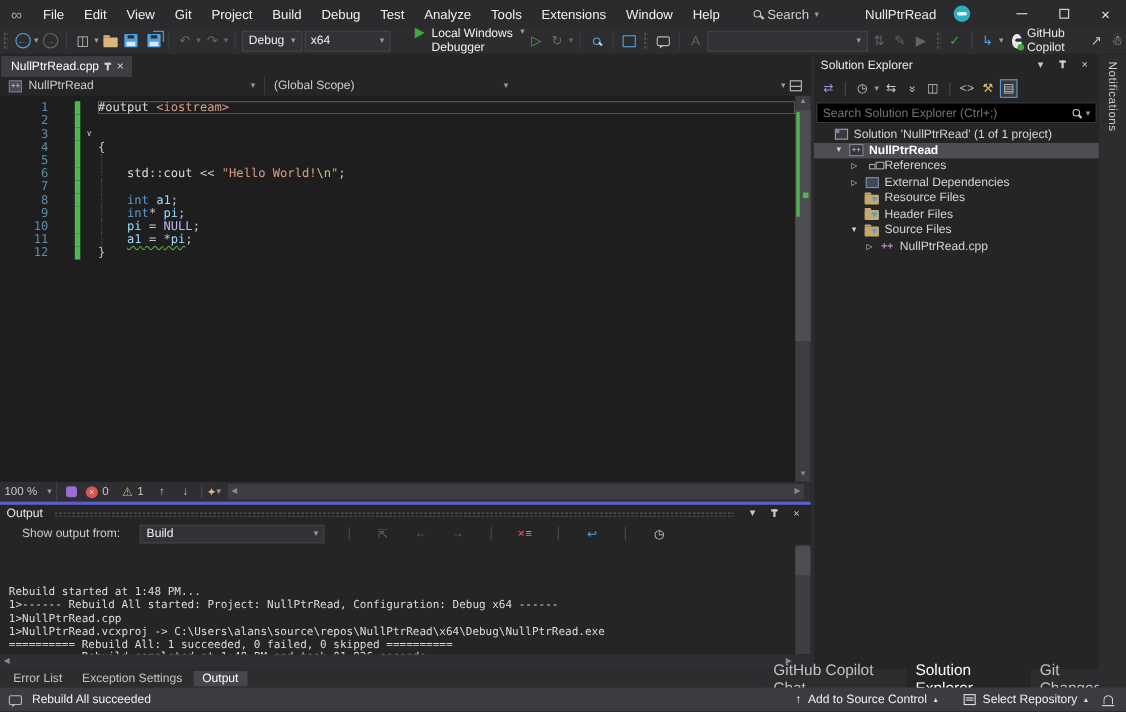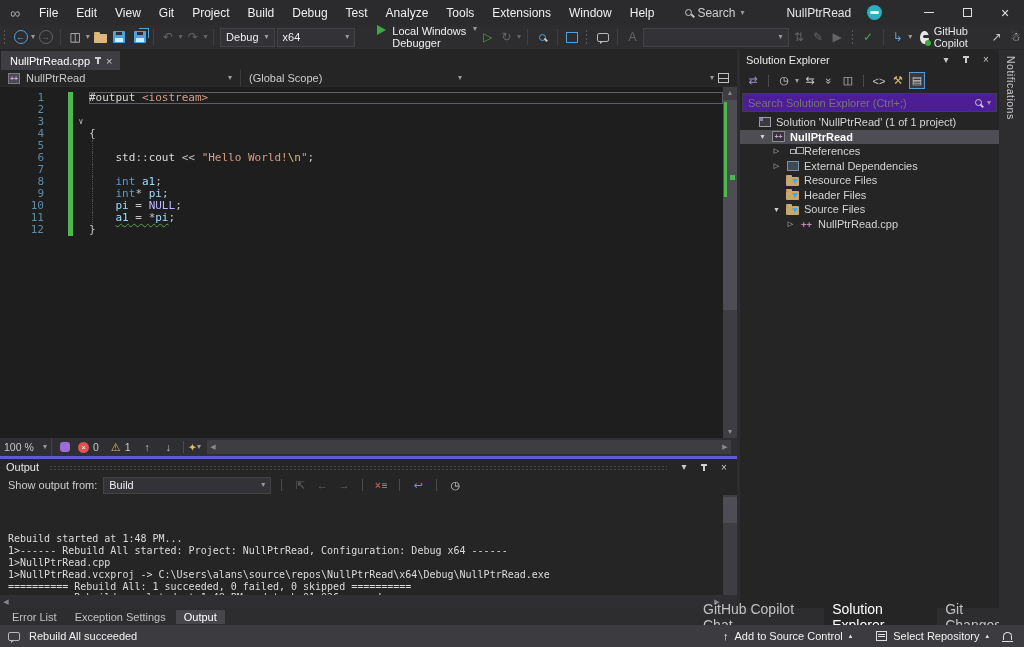--- a/index.html
+++ b/index.html
@@ -99,21 +99,21 @@
   .edpos { display:flex; align-items:center; height:100%; }
   .edpos .seg { padding:0 9px; height:100%; display:flex; align-items:center; border-left:1px solid #424247; }
 
   .splitter { position:absolute; left:0; top:406px; width:737px; height:3px; background:#605CCE; }
 
   
   .output { position:absolute; left:0; top:409px; width:737px; height:149px; background:#252526; }
   .out-head { height:16px; display:flex; align-items:center; padding:0 6px; font-size:11px; color:#E8E8E8; gap:6px; }
   .drag-dots { flex:1; height:5px; margin:0 4px; background-image:radial-gradient(#47474C 1px, transparent 1px); background-size:4px 3px; }
   .hicon { color:#C8C8C8; font-size:10px; width:14px; text-align:center; }
-  .out-toolbar { height:20px; display:flex; align-items:center; padding:0 8px; font-size:11px; color:#CCCCCC; gap:6px; }
+  .out-toolbar { height:20px; display:flex; align-items:center; padding:0 20px; font-size:11px; color:#CCCCCC; gap:18px; }
   .out-combo { width:168px; height:17px; background:#333337; border:1px solid #434346; display:flex; align-items:center; padding:0 5px; color:#F1F1F1; }
   .out-combo .val { flex:1; }
   .oico { min-width:16px; text-align:center; font-size:11px; }
   .clear-ico { position:relative; color:#9A9A9A; font-size:10px; }
   .clear-ico .x { color:#C75050; font-weight:bold; margin-right:1px; }
   .out-log { height:100px; overflow:hidden; background:#252526; font-family:"DejaVu Sans Mono", monospace; font-size:10px; line-height:11.8px; color:#DCDCDC; padding:3px 0 0 8px; white-space:pre; position:relative; }
   .out-vscroll { position:absolute; right:0; top:0; width:14px; height:100px; background:#3E3E42; }
   .out-vthumb { position:absolute; left:0; top:2px; width:14px; height:26px; background:#4D4D53; }
   .out-hscroll { height:13px; background:#2F2F33; position:relative; }
 
@@ -123,21 +123,21 @@
   .btab.active { background:#46464B; color:#FFFFFF; }
 
   
   .solx { position:absolute; left:740px; top:50px; width:259px; height:575px; background:#252526; font-size:11px; }
   .sx-head { height:19px; display:flex; align-items:center; padding:0 6px; color:#E8E8E8; gap:6px; }
   .sx-title { flex:1; }
   .sx-toolbar { height:23px; display:flex; align-items:center; padding:0 5px; gap:3px; color:#C8C8C8; }
   .sxi { min-width:16px; height:17px; display:inline-flex; align-items:center; justify-content:center; font-size:11px; }
   .sxi.boxed { border:1px solid #5B9BD5; background:#3A3A3E; }
   .rot-up { display:inline-block; transform:rotate(90deg); font-size:11px; }
-  .sx-search { height:19px; margin:1px 2px; background:#4c1d95; border:1px solid #3F3F46; display:flex; align-items:center; padding:0 5px; gap:5px; }
+  .sx-search { height:19px; margin:1px 2px; background:#000000; border:1px solid #3F3F46; display:flex; align-items:center; padding:0 5px; gap:5px; }
   .sx-search input { flex:1; background:transparent; border:none; outline:none; color:#9A9A9A; font-size:11px; font-family:"Liberation Sans", sans-serif; }
   .tree { padding-top:2px; }
   .tree-row { height:14.5px; display:flex; align-items:center; gap:4px; white-space:nowrap; color:#D4D4D4; }
   .tree-row.selected { background:#4D4D53; color:#FFFFFF; }
   .tree-row.bold { font-weight:bold; }
   .tr-arrow { width:9px; font-size:7px; color:#D0D0D0; text-align:center; flex:none; }
   .tr-ico { width:15px; height:12px; flex:none; position:relative; display:inline-flex; align-items:center; justify-content:center; }
   .ti-solution { width:12px; height:10px; border:1px solid #9E9EA4; background:#3A3A3E; }
   .ti-solution::after { content:''; position:absolute; left:2px; top:2px; width:4px; height:3px; background:#8F7AB8; }
   .ti-project { width:13px; height:11px; border:1px solid #8A8A90; background:#34343A; color:#C9A0D0; font-size:7px; font-weight:bold; display:flex; align-items:center; justify-content:center; }

